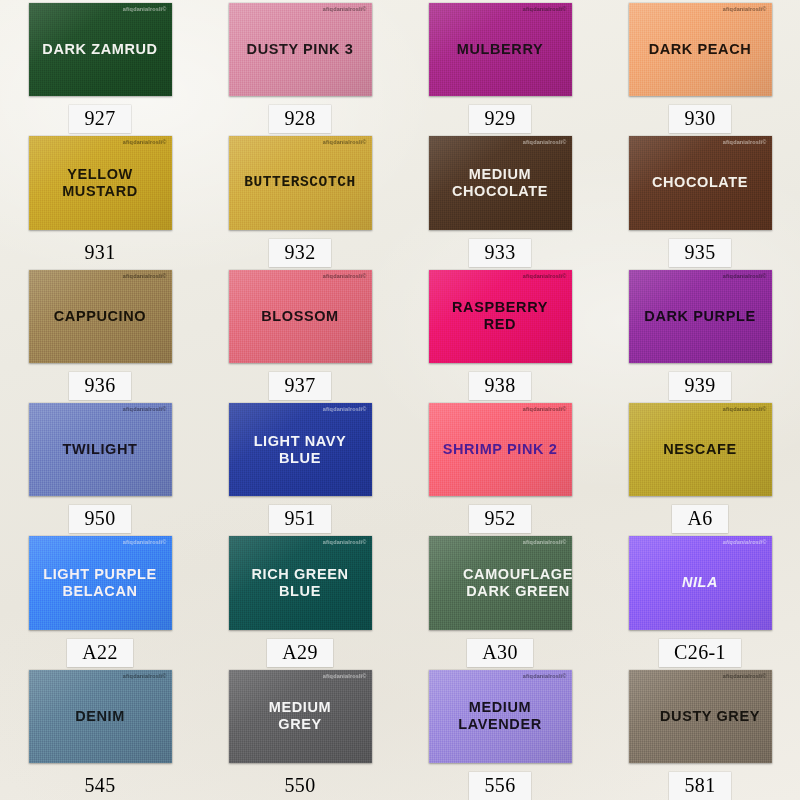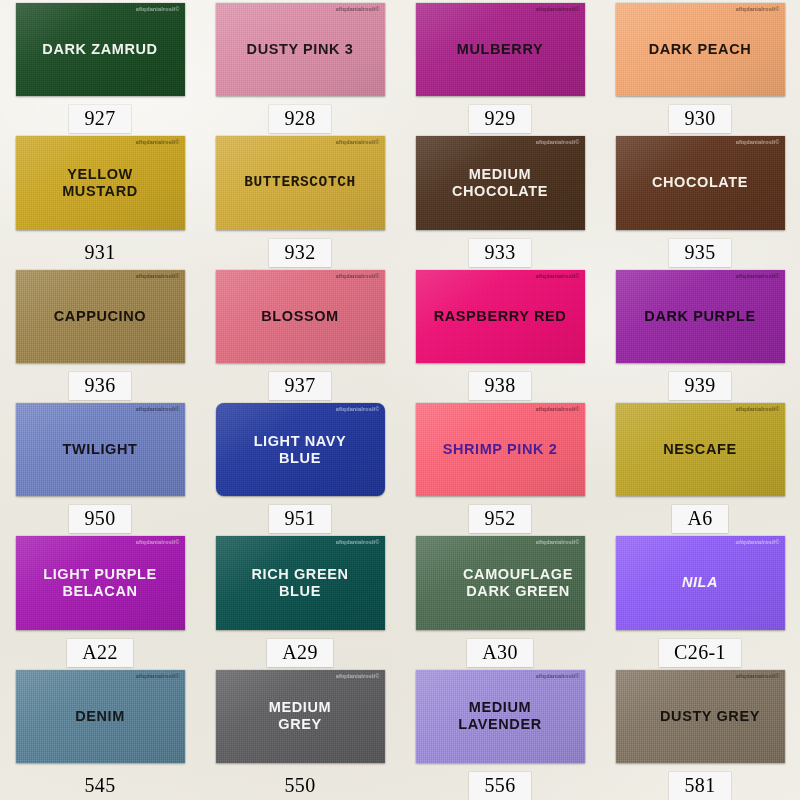--- a/index.html
+++ b/index.html
@@ -30,21 +30,21 @@
     grid-template-rows: repeat(6, 133.3333px);
   }
   .swatch-cell {
     position: relative;
     display: flex;
     flex-direction: column;
     align-items: center;
   }
   .swatch-chip {
     position: relative;
-    width: 169px;
+    width: 143px;
     height: 98px;
     margin-top: 3px;
     display: flex;
     align-items: center;
     justify-content: center;
     overflow: hidden;
     box-shadow:
       0 1px 2px rgba(0,0,0,0.30),
       0 0 0 0.5px rgba(0,0,0,0.12);
   }
@@ -229,21 +229,21 @@
     <div class="swatch-cell">
       <div class="swatch-chip" style="background: rgb(109, 126, 192);">
         <span class="watermark" style="color: rgb(22, 19, 31);">afiqdanialrosli©</span>
         <div class="swatch-name" style="color: rgb(22, 19, 31);">TWILIGHT</div>
       </div>
       <div class="swatch-code-wrap">
         <div class="swatch-code has-sticker">950</div>
       </div>
     </div>
     <div class="swatch-cell">
-      <div class="swatch-chip" style="background: rgb(35, 55, 154); border-radius: 8px;">
+      <div class="swatch-chip" style="background: rgb(35, 55, 154);">
         <span class="watermark" style="color: rgb(243, 244, 248);">afiqdanialrosli©</span>
         <div class="swatch-name" style="color: rgb(243, 244, 248);">LIGHT NAVY
 BLUE</div>
       </div>
       <div class="swatch-code-wrap">
         <div class="swatch-code has-sticker">951</div>
       </div>
     </div>
     <div class="swatch-cell">
       <div class="swatch-chip" style="background: rgb(250, 98, 116);">
@@ -257,21 +257,21 @@
     <div class="swatch-cell">
       <div class="swatch-chip" style="background: rgb(187, 163, 44);">
         <span class="watermark" style="color: rgb(27, 23, 7);">afiqdanialrosli©</span>
         <div class="swatch-name" style="color: rgb(27, 23, 7);">NESCAFE</div>
       </div>
       <div class="swatch-code-wrap">
         <div class="swatch-code has-sticker">A6</div>
       </div>
     </div>
     <div class="swatch-cell">
-      <div class="swatch-chip" style="background: #a21caf;">
+      <div class="swatch-chip" style="background: #3b82f6;">
         <span class="watermark" style="color: rgb(244, 240, 243);">afiqdanialrosli©</span>
         <div class="swatch-name" style="color: rgb(244, 240, 243);">LIGHT PURPLE
 BELACAN</div>
       </div>
       <div class="swatch-code-wrap">
         <div class="swatch-code has-sticker">A22</div>
       </div>
     </div>
     <div class="swatch-cell">
       <div class="swatch-chip" style="background: rgb(14, 79, 76);">

